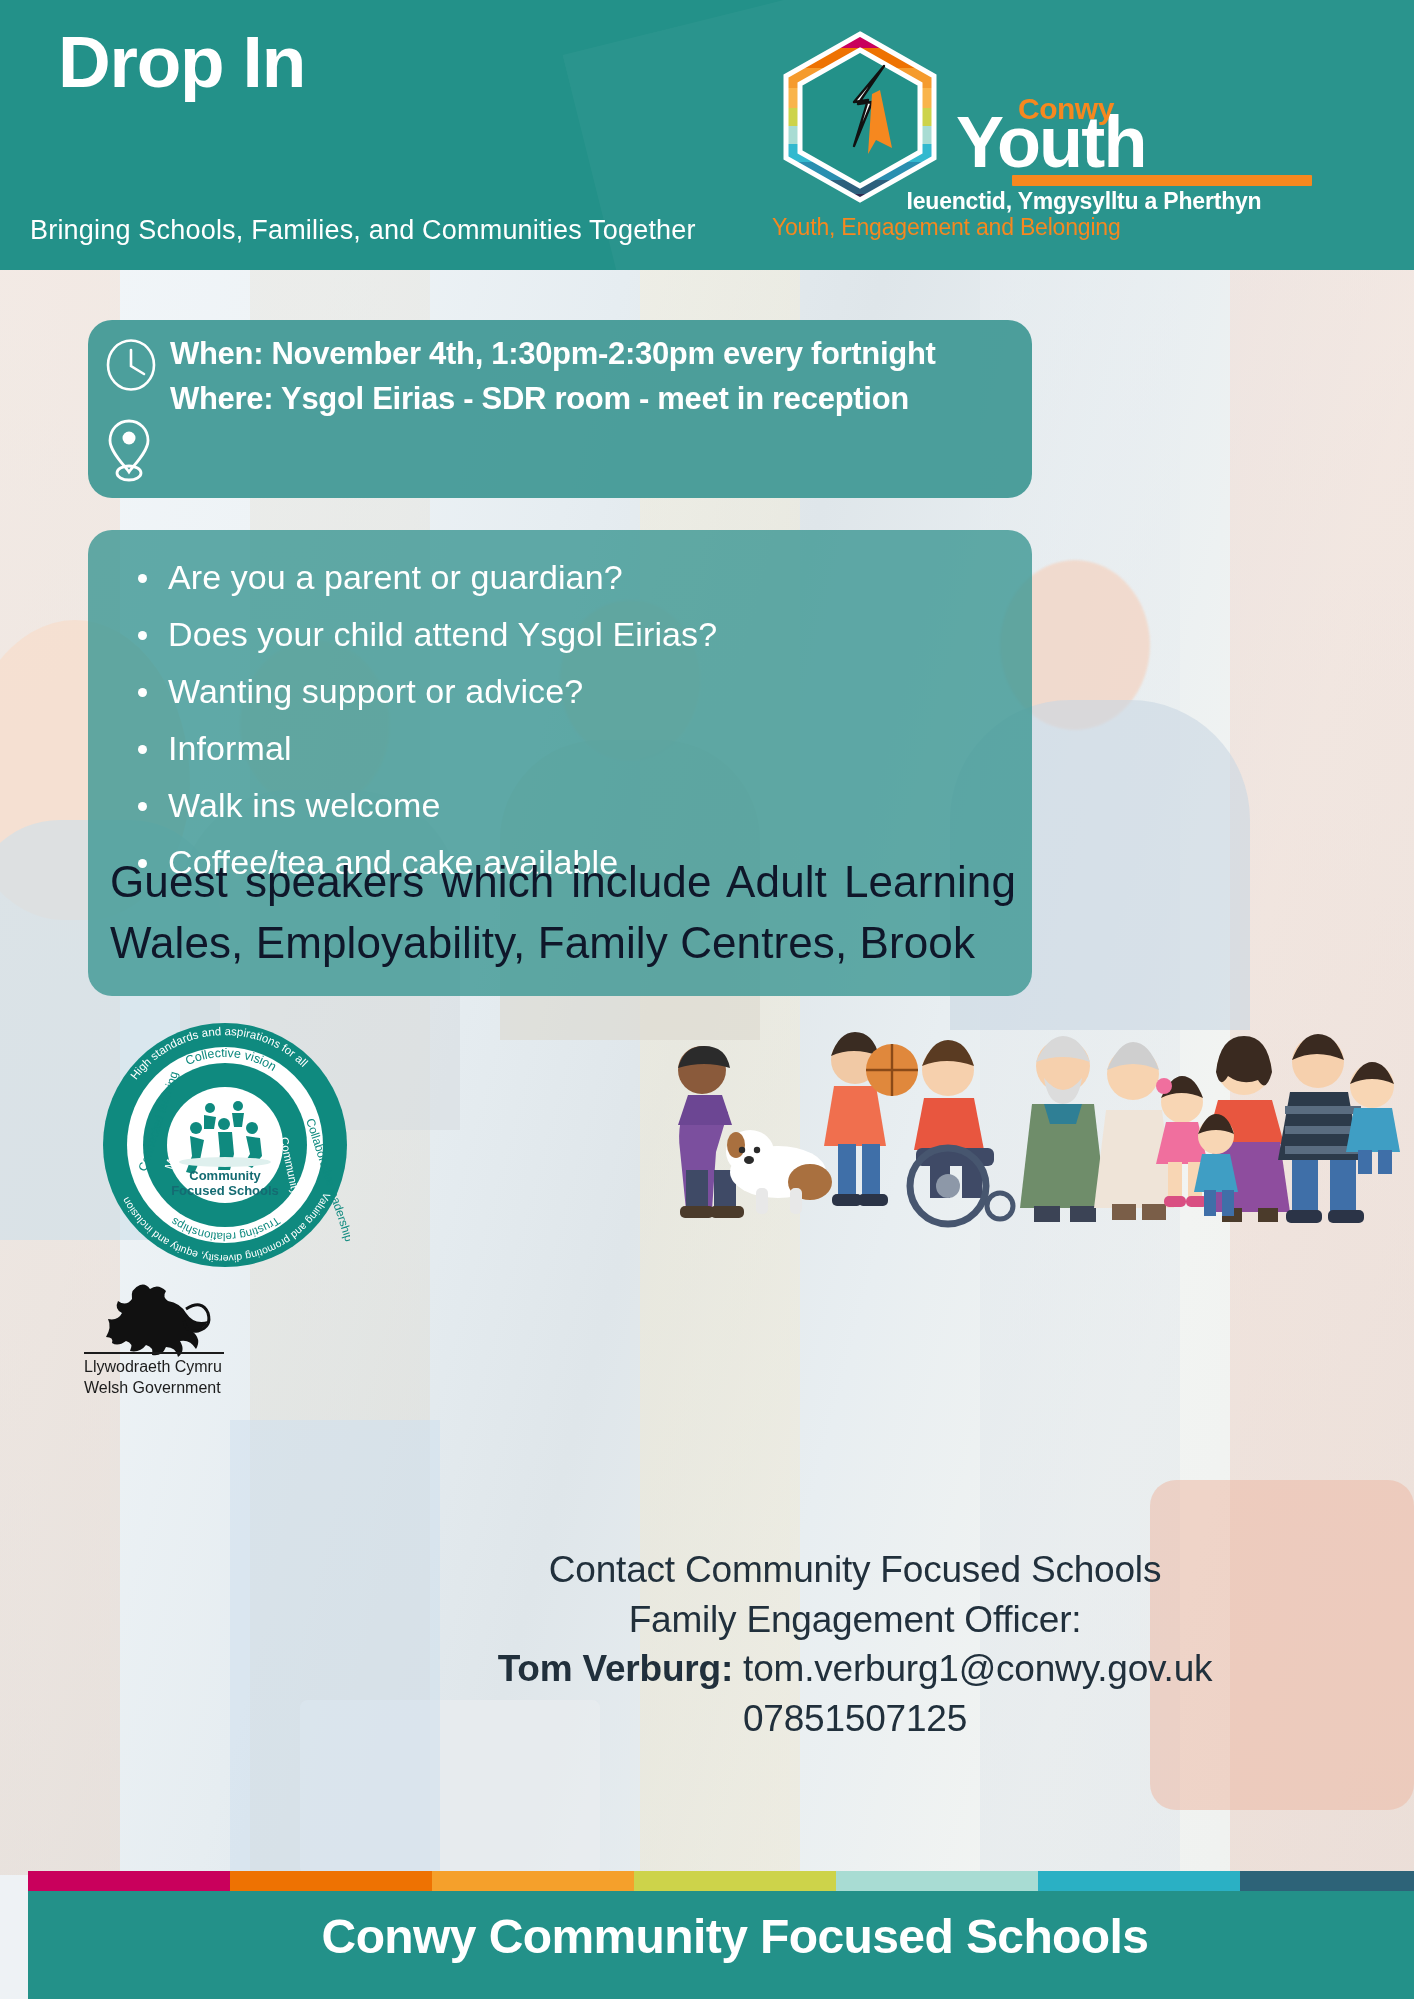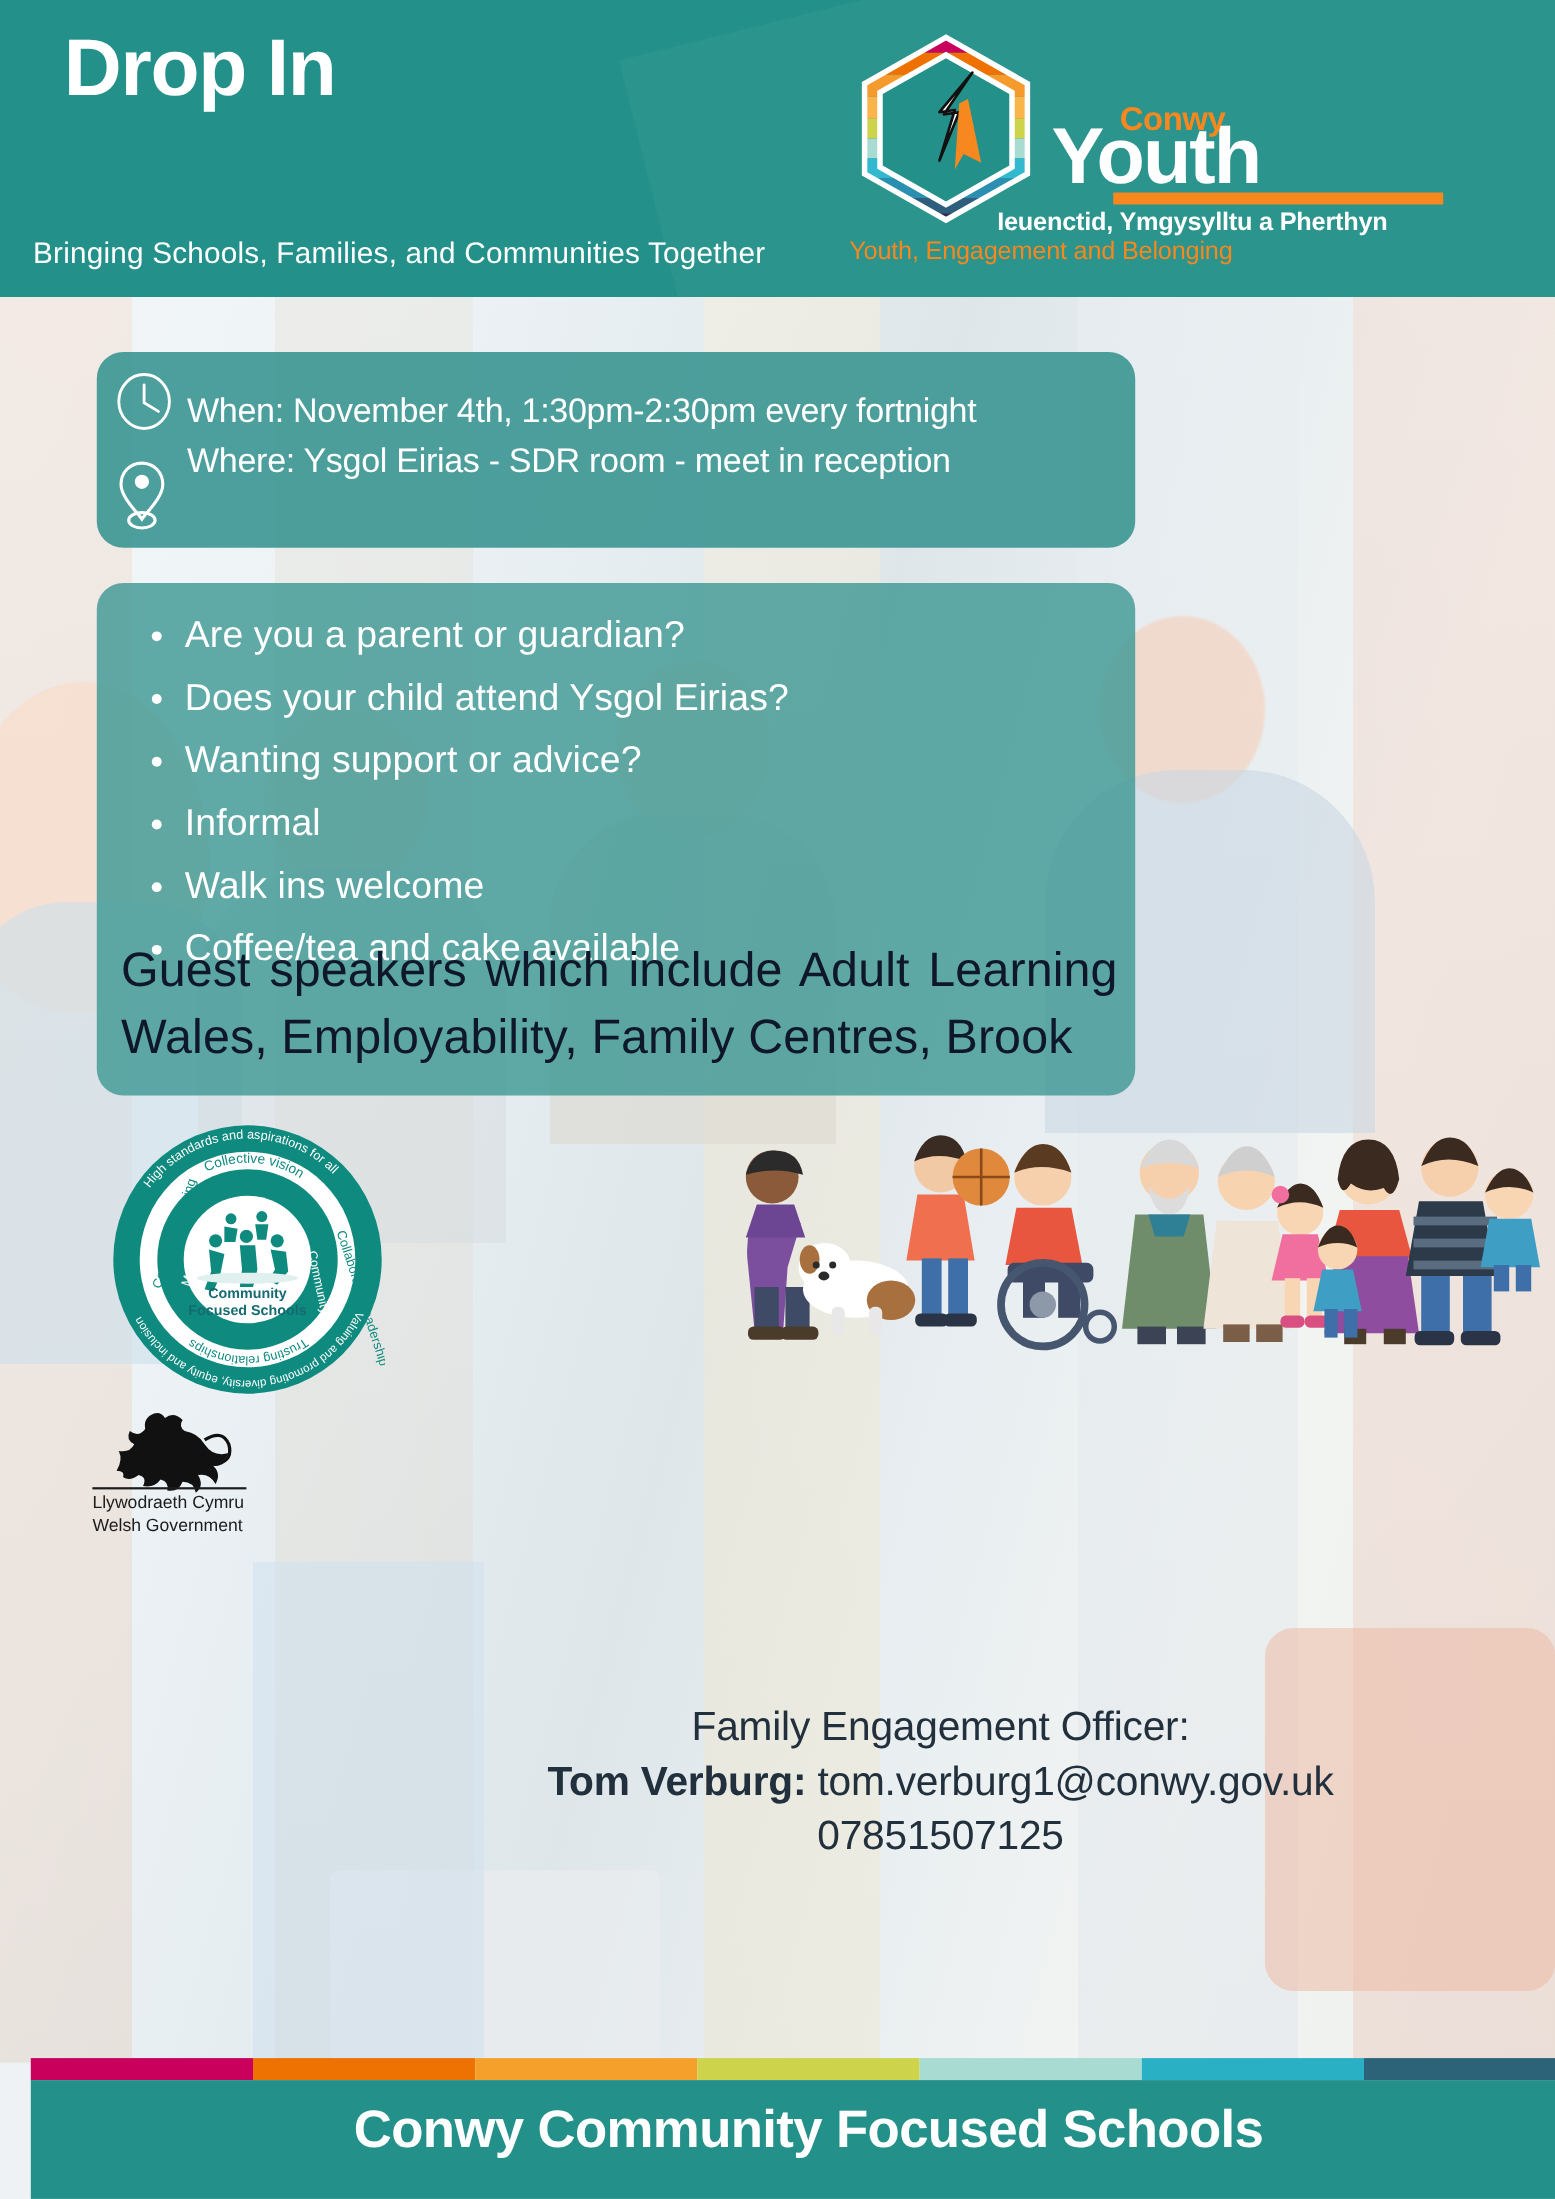--- a/index.html
+++ b/index.html
@@ -42,21 +42,21 @@
   .cy-tag1{position:absolute;left:0px;top:166px;width:624px;text-align:center;color:#ffffff;
     font-weight:bold;font-size:23px;letter-spacing:-0.2px;}
   .cy-tag2{position:absolute;left:0px;top:192px;width:624px;color:#f6881f;
     font-weight:normal;font-size:23px;letter-spacing:-0.2px;}
 
   
   .card{position:absolute;background:rgba(64,152,149,0.93);border-radius:24px;}
   #when-where-card{left:88px;top:320px;width:944px;height:178px;}
   .icon-clock{position:absolute;left:105px;top:339px;width:52px;height:52px;}
   .icon-pin{position:absolute;left:105px;top:418px;width:48px;height:64px;}
-  .ww-text{position:absolute;left:170px;top:354px;width:845px;color:#fff;font-weight:normal;
+  .ww-text{position:absolute;left:170px;top:334px;width:845px;color:#fff;font-weight:bold;
     font-size:31px;line-height:1.26;letter-spacing:-0.3px;}
 
   
   #bullets-card{left:88px;top:530px;width:944px;height:466px;background:rgba(64,152,149,0.82);}
   .blist{position:absolute;left:110px;top:560px;width:860px;margin:0;padding:0;list-style:none;}
   .blist li{position:relative;color:#ffffff;font-size:34px;line-height:1;margin:0 0 23px 0;
     padding-left:58px;letter-spacing:0.1px;}
   .blist li:before{content:"";position:absolute;left:28px;top:14px;width:9px;height:9px;
     border-radius:50%;background:#ffffff;}
   .guest{position:absolute;left:88px;top:852px;width:950px;color:#0f172a;font-size:44px;
@@ -360,20 +360,21 @@
                q-4 6 2 10 q12 2 18 12 q8 12 22 8 q-4 10 -16 10 q10 8 4 18 q-6 -10 -16 -8 q6 10 -2 16
                q-2 -10 -12 -10 q-4 10 -14 8 q2 -8 -6 -10 q-6 8 -16 6 q4 -8 -4 -10 q-8 6 -14 2 q2 -6 -6 -6z" fill="#111111"></path>
       <path d="M98 44 q16 -10 22 4 q4 14 -10 18 q-12 2 -14 -10" fill="none" stroke="#111" stroke-width="3"></path>
     </svg>
   </div>
   <div class="wg-rule"></div>
   <div class="wg-t1">Llywodraeth Cymru</div>
   <div class="wg-t2">Welsh Government</div>
 
   <div class="contact">
+    <div>Contact Community Focused Schools</div>
     <div>Family Engagement Officer:</div>
     <div>
       <span class="nm">Tom Verburg:</span>
       <span>tom.verburg1@conwy.gov.uk</span>
     </div>
     <div>07851507125</div>
   </div>
 
   <div class="footer">
     <div class="swatches">

